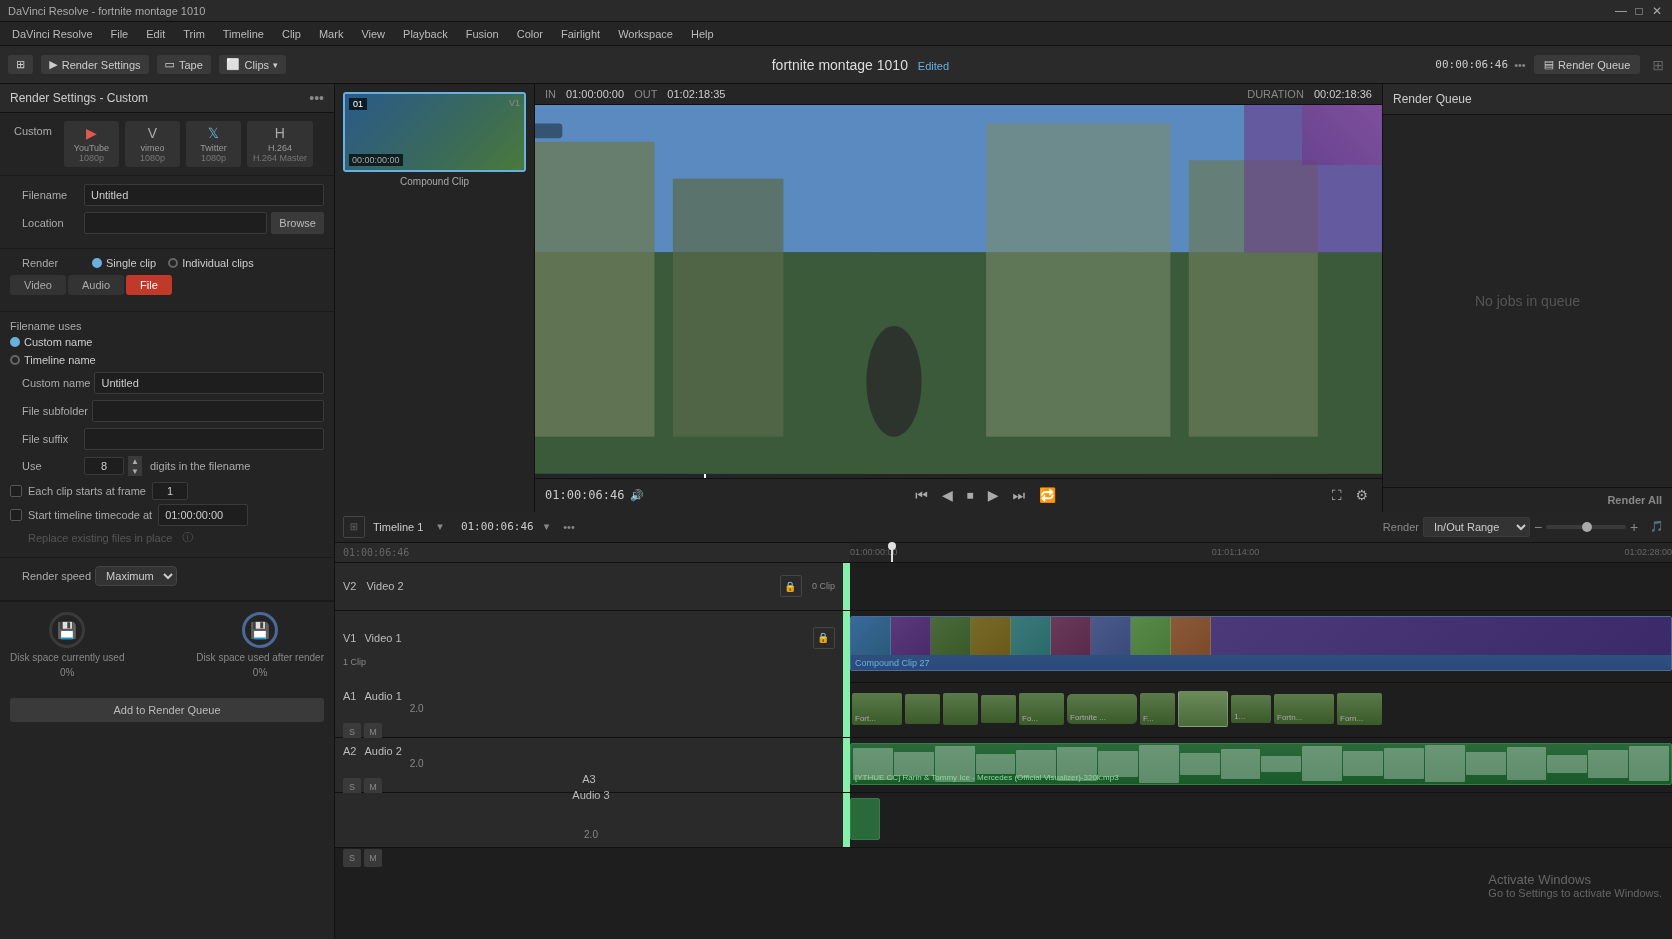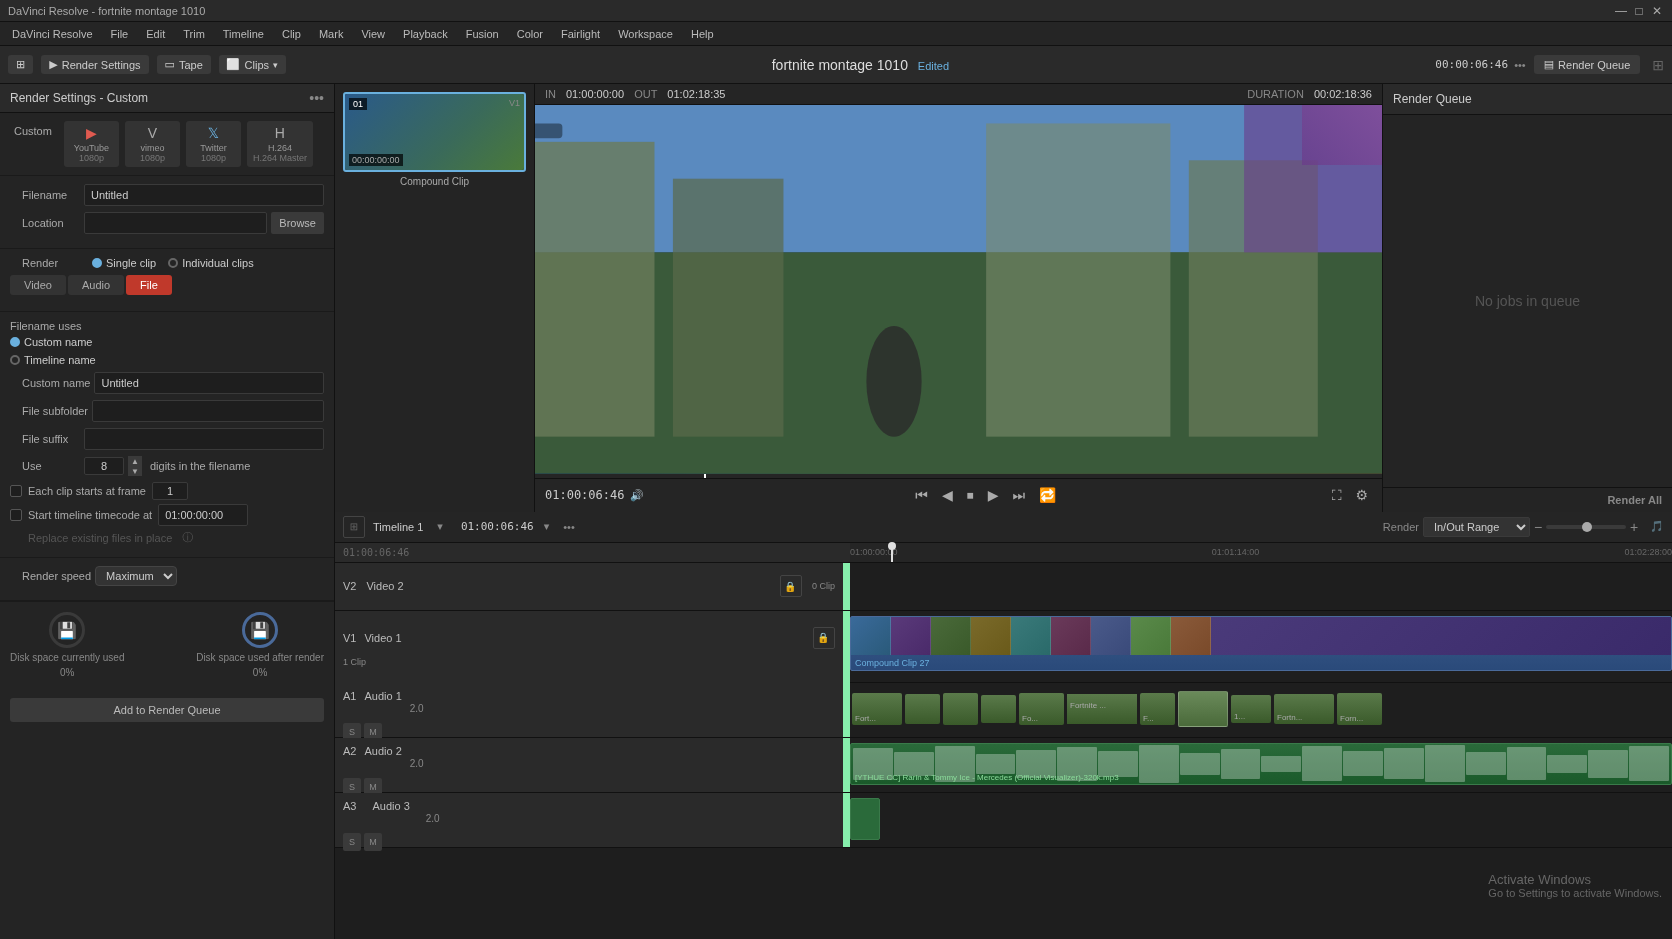--- a/index.html
+++ b/index.html
@@ -919,21 +919,21 @@
             </div>
           </div>
           <div class="track-content" style="background:#1e1e1e;position:relative;">
 
             <div style="position:absolute;left:0;right:0;top:5px;height:42px;display:flex;gap:3px;padding:0 2px;align-items:center;">
               <div style="width:50px;height:32px;background:linear-gradient(180deg,#5a7a4a,#3a5a2a);border-radius:2px;display:flex;align-items:flex-end;padding:2px 3px;font-size:8px;color:#aaa;">Fort...</div>
               <div style="width:35px;height:30px;background:linear-gradient(180deg,#5a7a4a,#3a5a2a);border-radius:2px;"></div>
               <div style="width:35px;height:32px;background:linear-gradient(180deg,#5a7a4a,#3a5a2a);border-radius:2px;"></div>
               <div style="width:35px;height:28px;background:linear-gradient(180deg,#5a7a4a,#3a5a2a);border-radius:2px;"></div>
               <div style="width:45px;height:32px;background:linear-gradient(180deg,#5a7a4a,#3a5a2a);border-radius:2px;display:flex;align-items:flex-end;padding:2px 3px;font-size:8px;color:#aaa;">Fo...</div>
-              <div style="width:70px;height:30px;background:linear-gradient(180deg,#5a7a4a,#3a5a2a);border-radius:0;display:flex;align-items:flex-end;padding:14px 3px;font-size:8px;color:#aaa;">Fortnite ...</div>
+              <div style="width:70px;height:30px;background:linear-gradient(180deg,#5a7a4a,#3a5a2a);border-radius:5px;display:flex;align-items:flex-end;padding:2px 3px;font-size:8px;color:#aaa;">Fortnite ...</div>
               <div style="width:35px;height:32px;background:linear-gradient(180deg,#5a7a4a,#3a5a2a);border-radius:2px;display:flex;align-items:flex-end;padding:2px 3px;font-size:8px;color:#aaa;">F...</div>
               <div style="width:50px;height:36px;background:linear-gradient(180deg,#6a8a5a,#4a6a3a);border-radius:2px;border:1px solid rgba(255,255,255,0.2);"></div>
               <div style="width:40px;height:28px;background:linear-gradient(180deg,#5a7a4a,#3a5a2a);border-radius:2px;display:flex;align-items:flex-end;padding:2px 3px;font-size:8px;color:#aaa;">1...</div>
               <div style="width:60px;height:30px;background:linear-gradient(180deg,#5a7a4a,#3a5a2a);border-radius:2px;display:flex;align-items:flex-end;padding:2px 3px;font-size:8px;color:#aaa;">Fortn...</div>
               <div style="width:45px;height:32px;background:linear-gradient(180deg,#5a7a4a,#3a5a2a);border-radius:2px;display:flex;align-items:flex-end;padding:2px 3px;font-size:8px;color:#aaa;">Forn...</div>
             </div>
           </div>
         </div>
 
         <div class="track-row audio">
@@ -973,21 +973,21 @@
                 <div style="flex:1;height:70%;background:rgba(255,255,255,0.3);border-radius:1px;"></div>
                 <div style="flex:1;height:86%;background:rgba(255,255,255,0.3);border-radius:1px;"></div>
               </div>
               <div style="position:absolute;bottom:2px;left:4px;font-size:8px;color:#8ada9a;">[YTHUE CC] Rarin &amp; Tommy Ice - Mercedes (Official Visualizer)-320k.mp3</div>
             </div>
           </div>
         </div>
 
         <div class="track-row audio">
           <div class="track-label" style="flex-direction:column;align-items:flex-start;justify-content:center;">
-            <div style="display:flex;align-items:center;gap:12px;width:100%;">
+            <div style="display:flex;align-items:center;gap:4px;width:100%;flex-direction:column;">
               <span class="track-name">A3</span>
               <span class="track-name" style="margin-left:4px;">Audio 3</span>
               <span class="track-vol" style="margin-left:4px;">2.0</span>
             </div>
             <div style="display:flex;gap:3px;margin-top:3px;">
               <div class="track-btn">S</div>
               <div class="track-btn">M</div>
             </div>
           </div>
           <div class="track-content" style="background:#1e1e1e;position:relative;">

